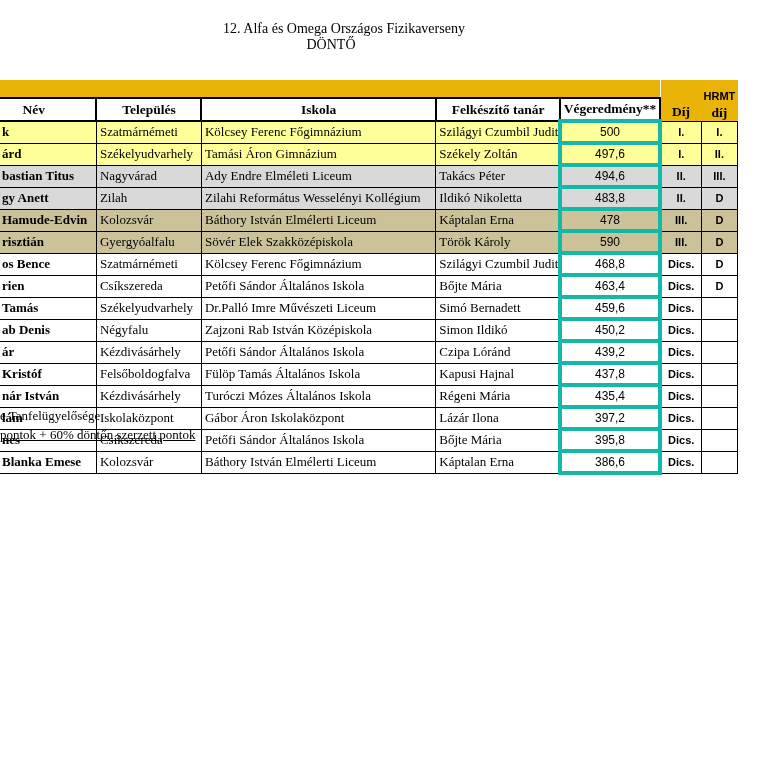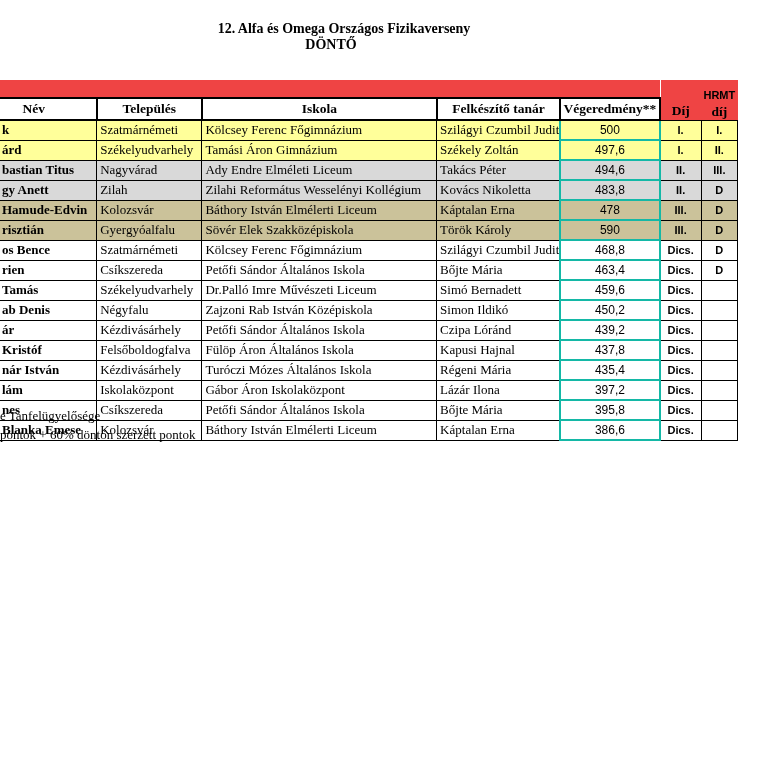--- a/index.html
+++ b/index.html
@@ -1,42 +1,42 @@
 <!DOCTYPE html>
 <html><head>
 <meta charset="utf-8">
 <style>
   html,body { margin:0; padding:0; background:#fff; }
   .page {
     position:relative; width:768px; height:768px; background:#ffffff;
     overflow:hidden; font-family:"Liberation Serif", serif; color:#000;
   }
   .title-line {
-    position:absolute; white-space:nowrap; font-weight:bold; font-size:14px;
+    position:absolute; white-space:nowrap; font-weight:normal; font-size:14px;
     transform:translateX(-50%); line-height:16px;
   }
   table.results {
     position:absolute; top:80px; left:-30px; border-collapse:collapse;
     table-layout:fixed;
   }
   td { padding:0; height:18px; line-height:18px; font-size:13px;
        white-space:nowrap; overflow:hidden; vertical-align:middle; }
-  tr.filler-row td { border:none; background:#ef4444; height:17px; }
+  tr.filler-row td { border:none; background:#eab308; height:17px; }
   td.hd {
     border:2px solid #000; font-weight:bold; text-align:center;
     font-size:13.5px; height:20px; background:#fff;
   }
   td.hd-tall { vertical-align:bottom; }
   .hrmt-l1 { font-family:"Liberation Sans", sans-serif; font-size:11px;
              font-weight:bold; line-height:15px; text-align:center; }
   .hrmt-l2 { font-size:13.5px; font-weight:bold; line-height:17px; text-align:center; }
   td.c-name  { font-weight:bold; padding-left:31px; border:1px solid #000; border-left:none; }
   td.c-text  { padding-left:3px; border:1px solid #000; }
   td.c-score { text-align:center; font-family:"Liberation Sans", sans-serif;
-               font-size:12px; border:2px solid #14b8a6; }
+               font-size:12px; border:4px solid #14b8a6; }
   td.c-prize { text-align:center; font-family:"Liberation Sans", sans-serif;
                font-size:11px; font-weight:bold; border:1px solid #000; }
   .footnote { position:absolute; left:0; font-size:13px; line-height:18px; white-space:nowrap;text-align:center; }
 </style>
 </head>
 <body>
 
 <div class="page">
 
   <div class="title-line" style="left:344px; top:21px;">12. Alfa és Omega Országos Fizikaverseny</div>
@@ -92,21 +92,21 @@
       <td class="c-text">Ady Endre Elméleti Liceum</td>
       <td class="c-text">Takács Péter</td>
       <td class="c-score">494,6</td>
       <td class="c-prize">II.</td>
       <td class="c-prize">III.</td>
     </tr>
         <tr style="background: rgb(217, 217, 217);">
       <td class="c-name">gy Anett</td>
       <td class="c-text">Zilah</td>
       <td class="c-text">Zilahi Református Wesselényi Kollégium</td>
-      <td class="c-text">Kovács Nikoletta</td>
+      <td class="c-text">Ildikó Nikoletta</td>
       <td class="c-score">483,8</td>
       <td class="c-prize">II.</td>
       <td class="c-prize">D</td>
     </tr>
         <tr style="background: rgb(203, 194, 154);">
       <td class="c-name">Hamude-Edvin</td>
       <td class="c-text">Kolozsvár</td>
       <td class="c-text">Báthory István Elmélerti Liceum</td>
       <td class="c-text">Káptalan Erna</td>
       <td class="c-score">478</td>
@@ -163,21 +163,21 @@
       <td class="c-text">Kézdivásárhely</td>
       <td class="c-text">Petőfi Sándor Általános Iskola</td>
       <td class="c-text">Czipa Lóránd</td>
       <td class="c-score">439,2</td>
       <td class="c-prize">Dics.</td>
       <td class="c-prize"></td>
     </tr>
         <tr style="background: rgb(255, 255, 255);">
       <td class="c-name">Kristóf</td>
       <td class="c-text">Felsőboldogfalva</td>
-      <td class="c-text">Fülöp Áron Általános Iskola</td>
+      <td class="c-text">Fülöp Tamás Általános Iskola</td>
       <td class="c-text">Kapusi Hajnal</td>
       <td class="c-score">437,8</td>
       <td class="c-prize">Dics.</td>
       <td class="c-prize"></td>
     </tr>
         <tr style="background: rgb(255, 255, 255);">
       <td class="c-name">nár István</td>
       <td class="c-text">Kézdivásárhely</td>
       <td class="c-text">Turóczi Mózes Általános Iskola</td>
       <td class="c-text">Régeni Mária</td>

